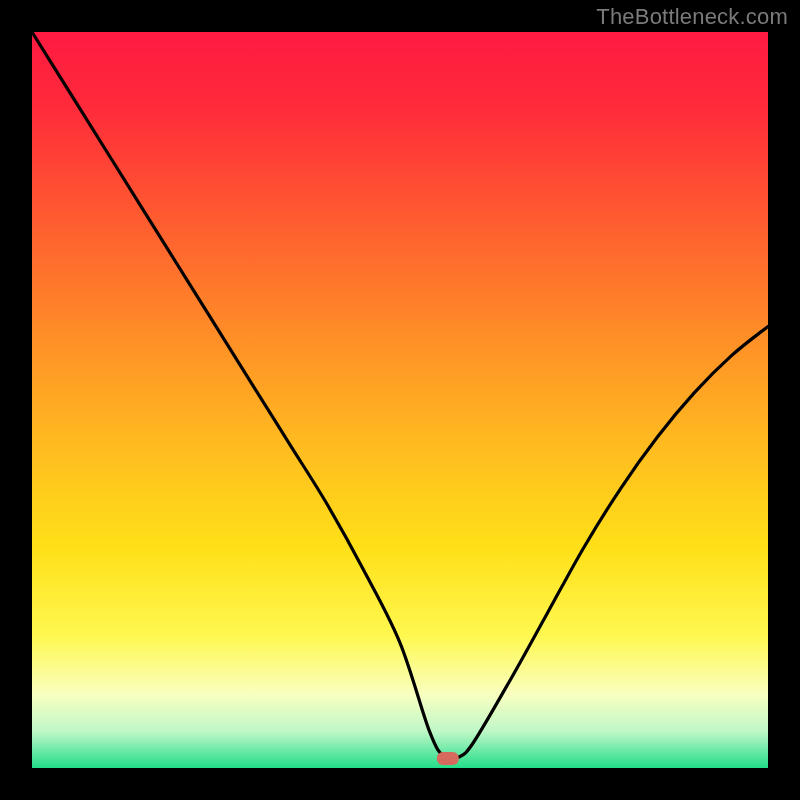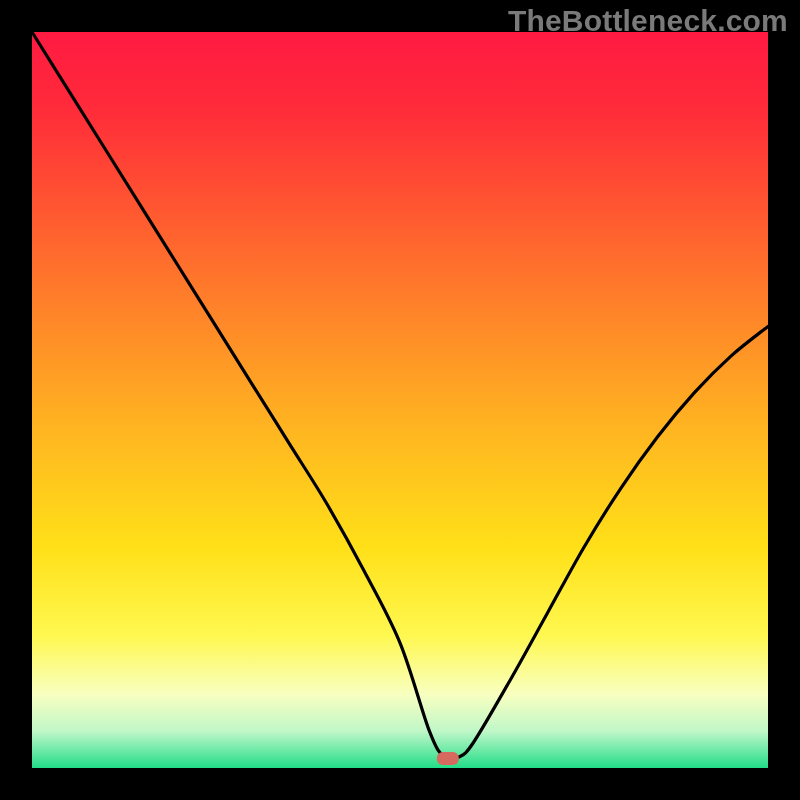--- a/index.html
+++ b/index.html
@@ -14,22 +14,22 @@
     width: 800px;
     height: 800px;
     background: #000;
     position: relative;
   }
   .watermark {
     position: absolute;
     top: 4px;
     right: 12px;
     color: #7a7a7a;
-    font-size: 30px;
-    font-weight: 700;
+    font-size: 22px;
+    font-weight: 400;
     letter-spacing: 0.2px;
     z-index: 20;
   }
   svg {
     position: absolute;
     top: 0;
     left: 0;
   }
 </style>
 </head>

